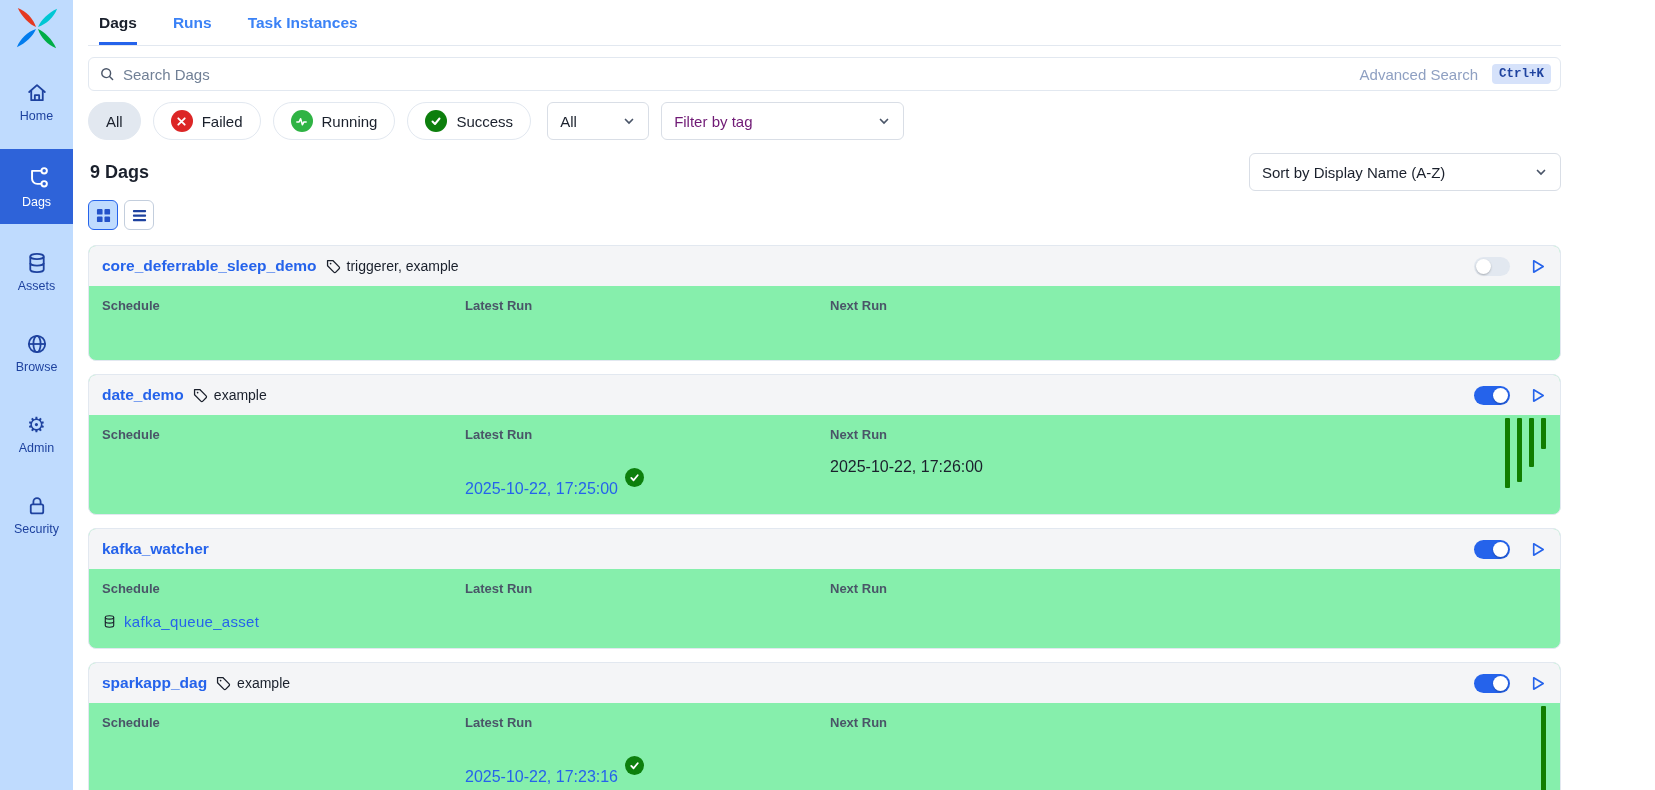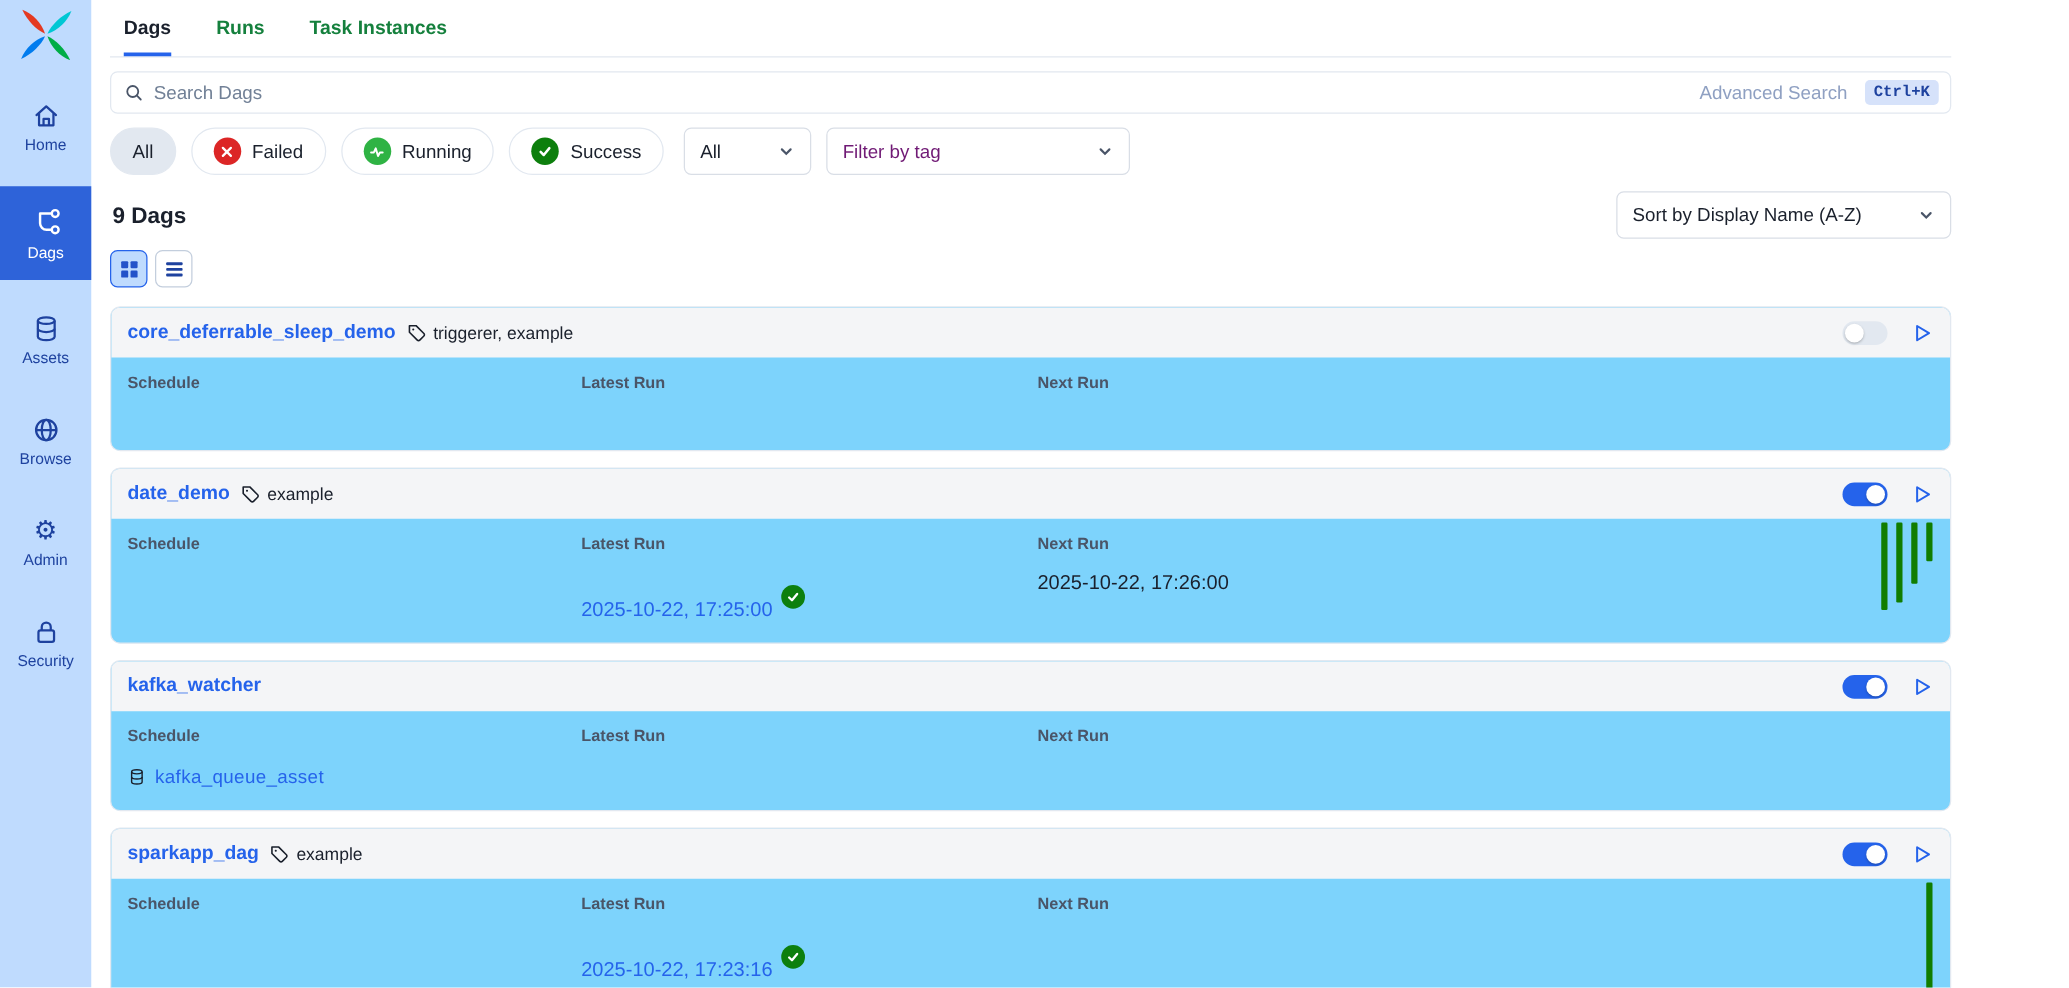--- a/index.html
+++ b/index.html
@@ -17,21 +17,21 @@
   .nav-item.active { background:#2e63d9; color:#fff; margin-top:14px; padding:16px 2px 15px; }
   .nav-item svg { display:block; }
   .nav-label { font-size:12.5px; }
   .gear-glyph { font-size:21px; line-height:24px; height:24px; }
 
   
   .main { flex:1; padding:0 94px 0 15px; }
 
   
   .tabbar { display:flex; gap:36px; padding:14px 0 0 11px; border-bottom:1px solid #e2e8f0; }
-  .tab { font-size:15.5px; font-weight:700; color:#15803d; padding-bottom:10px; cursor:pointer; }
+  .tab { font-size:15.5px; font-weight:700; color:#3b82f6; padding-bottom:10px; cursor:pointer; }
   .tab.active { color:#1a202c; border-bottom:3px solid #2563eb; }
 
   
   .search-row { position:relative; margin-top:11px; height:34px; }
   .search-box { width:100%; height:34px; border:1px solid #e2e8f0; border-radius:6px;
                 display:flex; align-items:center; padding:0 10px; background:#fff; }
   .search-box svg { flex:none; color:#4a5568; }
   .search-input { border:none; outline:none; flex:1; font-size:15px; margin-left:8px;
                   font-family:"Liberation Sans", sans-serif; color:#1a202c; background:transparent; }
   .search-input::placeholder { color:#718096; }
@@ -51,31 +51,31 @@
   .select { height:38px; border:1px solid #d9dee6; border-radius:6px; display:flex;
             align-items:center; justify-content:space-between; padding:0 12px; font-size:15px;
             background:#fff; cursor:pointer; color:#1a202c; }
   .select .chev { color:#4a5568; }
   .sel-state { width:102px; margin-left:4px; }
   .sel-tag { width:243px; color:#701a75; }
 
   
   .count-row { display:flex; align-items:center; justify-content:space-between; margin-top:13px; }
   .count { font-size:18px; font-weight:700; padding-left:2px; }
-  .sel-sort { width:268px; }
+  .sel-sort { width:312px; }
 
   
   .view-toggles { display:flex; gap:6px; margin-top:9px; }
   .vbtn { width:30px; height:30px; border-radius:6px; border:1px solid #c3cedd; background:#fff;
           display:flex; align-items:center; justify-content:center; color:#1e429f; cursor:pointer; }
   .vbtn.active { background:#bfdbfe; border-color:#2563eb; color:#2352c9; }
 
   
   .dag-list { margin-top:15px; display:flex; flex-direction:column; gap:13px; }
-  .dag-card { border:1px solid #e2e8f0; border-radius:8px; overflow:hidden; background:#7dd3fc; }
+  .dag-card { border:1px solid #e2e8f0; border-radius:8px; overflow:hidden; background:#86efac; }
   .card-header { background:#f4f5f7; height:40px; display:flex; align-items:center;
                  justify-content:space-between; padding:0 13px; }
   .hleft { display:flex; align-items:center; gap:8px; }
   .dag-name { color:#2563eb; font-weight:700; font-size:15.5px; text-decoration:none; cursor:pointer; }
   .tag-group { display:flex; align-items:center; gap:5px; color:#1a202c; }
   .tags-text { font-size:14px; }
   .hright { display:flex; align-items:center; gap:18px; }
   .toggle { width:36px; height:19px; border-radius:10px; background:#e2e8f0; position:relative;
             cursor:pointer; flex:none; }
   .toggle .knob { position:absolute; top:2px; left:2px; width:15px; height:15px; border-radius:50%;

